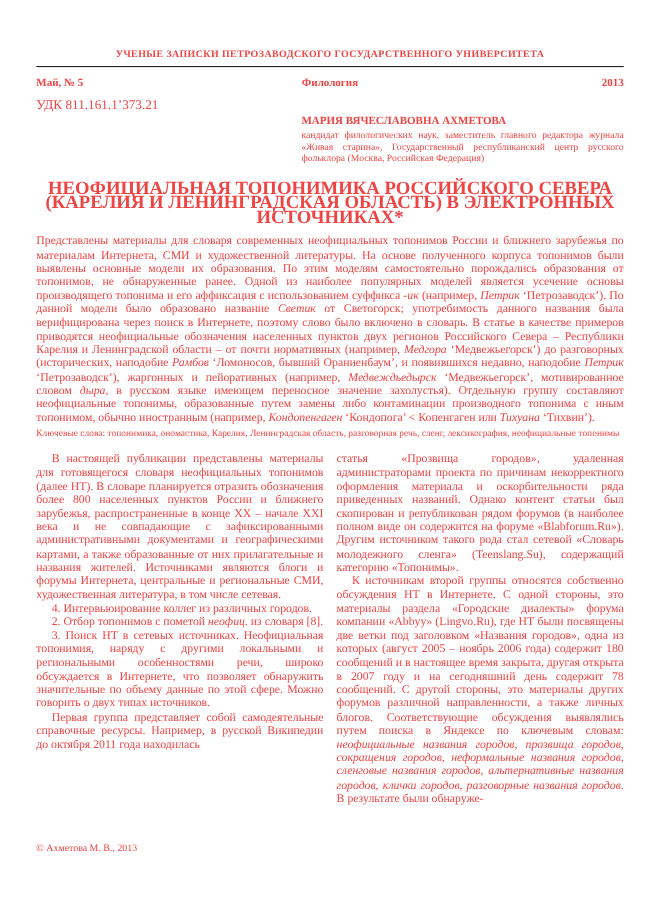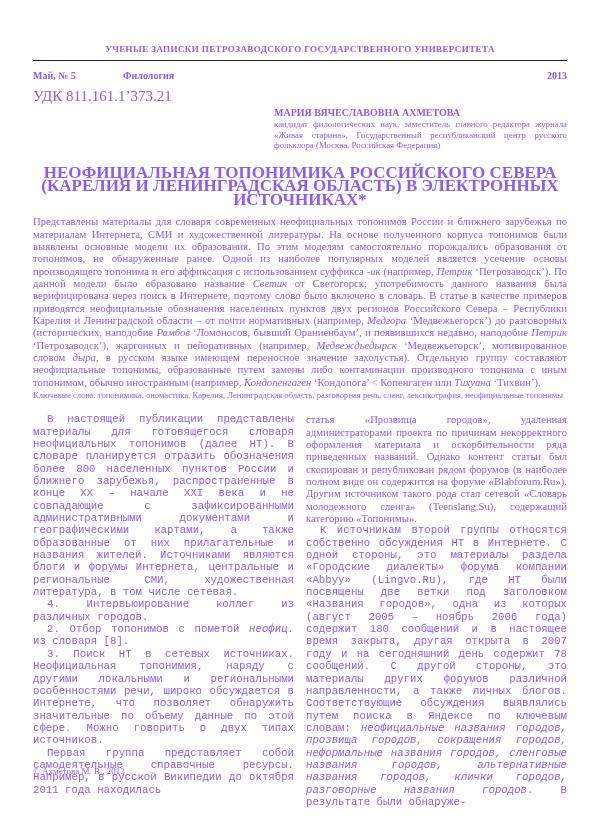--- a/index.html
+++ b/index.html
@@ -4,21 +4,21 @@
 <style>
   * { margin: 0; padding: 0; box-sizing: border-box; }
   html, body { background: #e8e8e8; }
   .page {
     position: relative;
     width: 600px;
     height: 820px;
     margin: 0 auto;
     background: #ffffff;
     font-family: "Liberation Serif", "DejaVu Serif", serif;
-    color: #8b5cf6;
+    color: #ef4444;
     overflow: hidden;
   }
   .content {
     position: absolute;
     left: 33px;
     right: 33px;
     top: 0;
   }
   .journal-header {
     margin-top: 44px;
@@ -33,26 +33,26 @@
     margin-top: 6px;
   }
   .issue-row {
     display: flex;
     justify-content: space-between;
     align-items: baseline;
     margin-top: 9px;
     font-weight: bold;
     font-size: 10px;
   }
-  .issue-row .center { flex: 1; }
+  .issue-row .center { flex: 1; text-align: center; }
   .issue-row .left, .issue-row .right { min-width: 90px; }
   .issue-row .right { text-align: right; }
   .udk {
     margin-top: 7px;
-    font-size: 15px;
+    font-size: 12px;
   }
   .author-block {
     width: 293px;
     margin-left: auto;
     margin-top: 2px;
   }
   .author-name {
     text-align: left;
     font-weight: bold;
     font-size: 10px;
@@ -92,21 +92,21 @@
     gap: 12px;
     margin-top: 13px;
   }
   .col {
     flex: 1 1 0;
     font-size: 10.7px;
     line-height: 12.35px;
     text-align: justify;
   }
   .col p { margin: 0; }
-  .col p.indent { text-indent: 14px; font-family: Liberation Mono, monospace; }
+  .col p.indent { text-indent: 14px; }
   .it { font-style: italic; }
   .footer-copyright {
     position: absolute;
     left: 33px;
     top: 766px;
     font-size: 9px;
   }
 </style>
 </head>
 <body>

